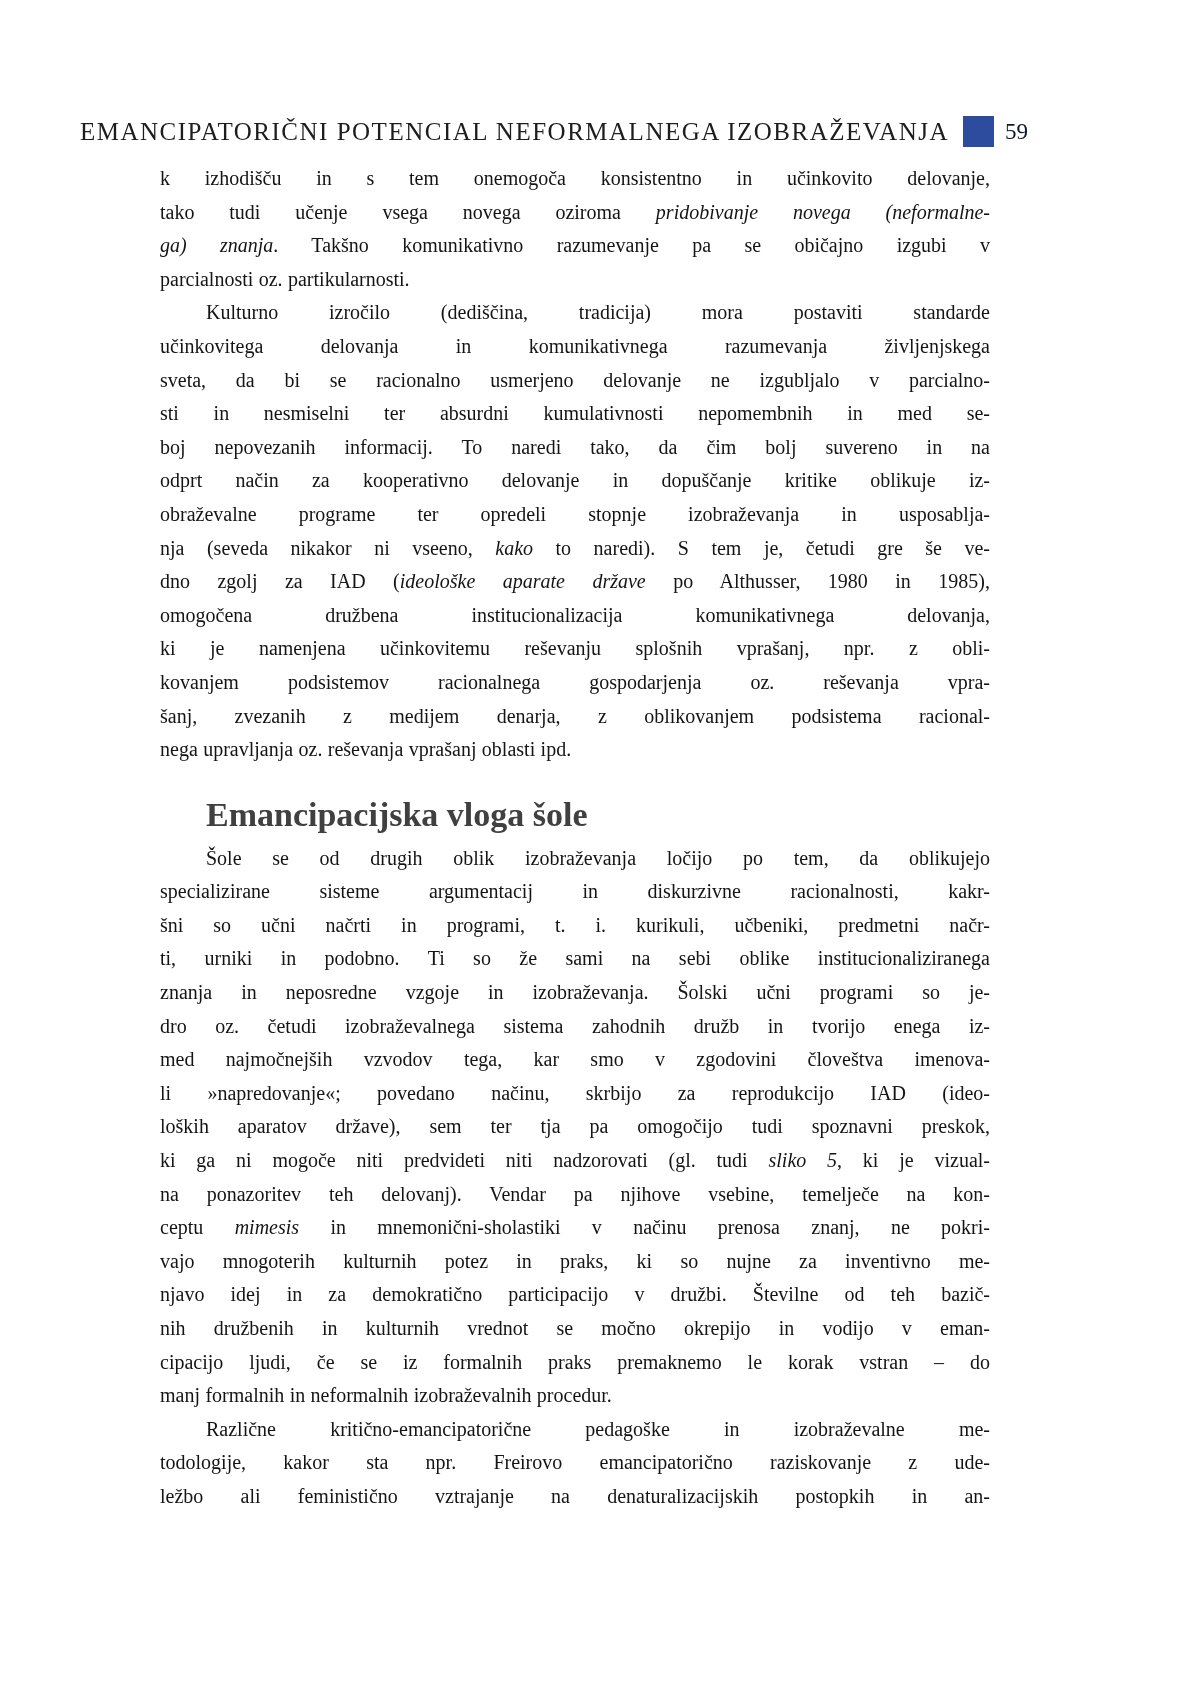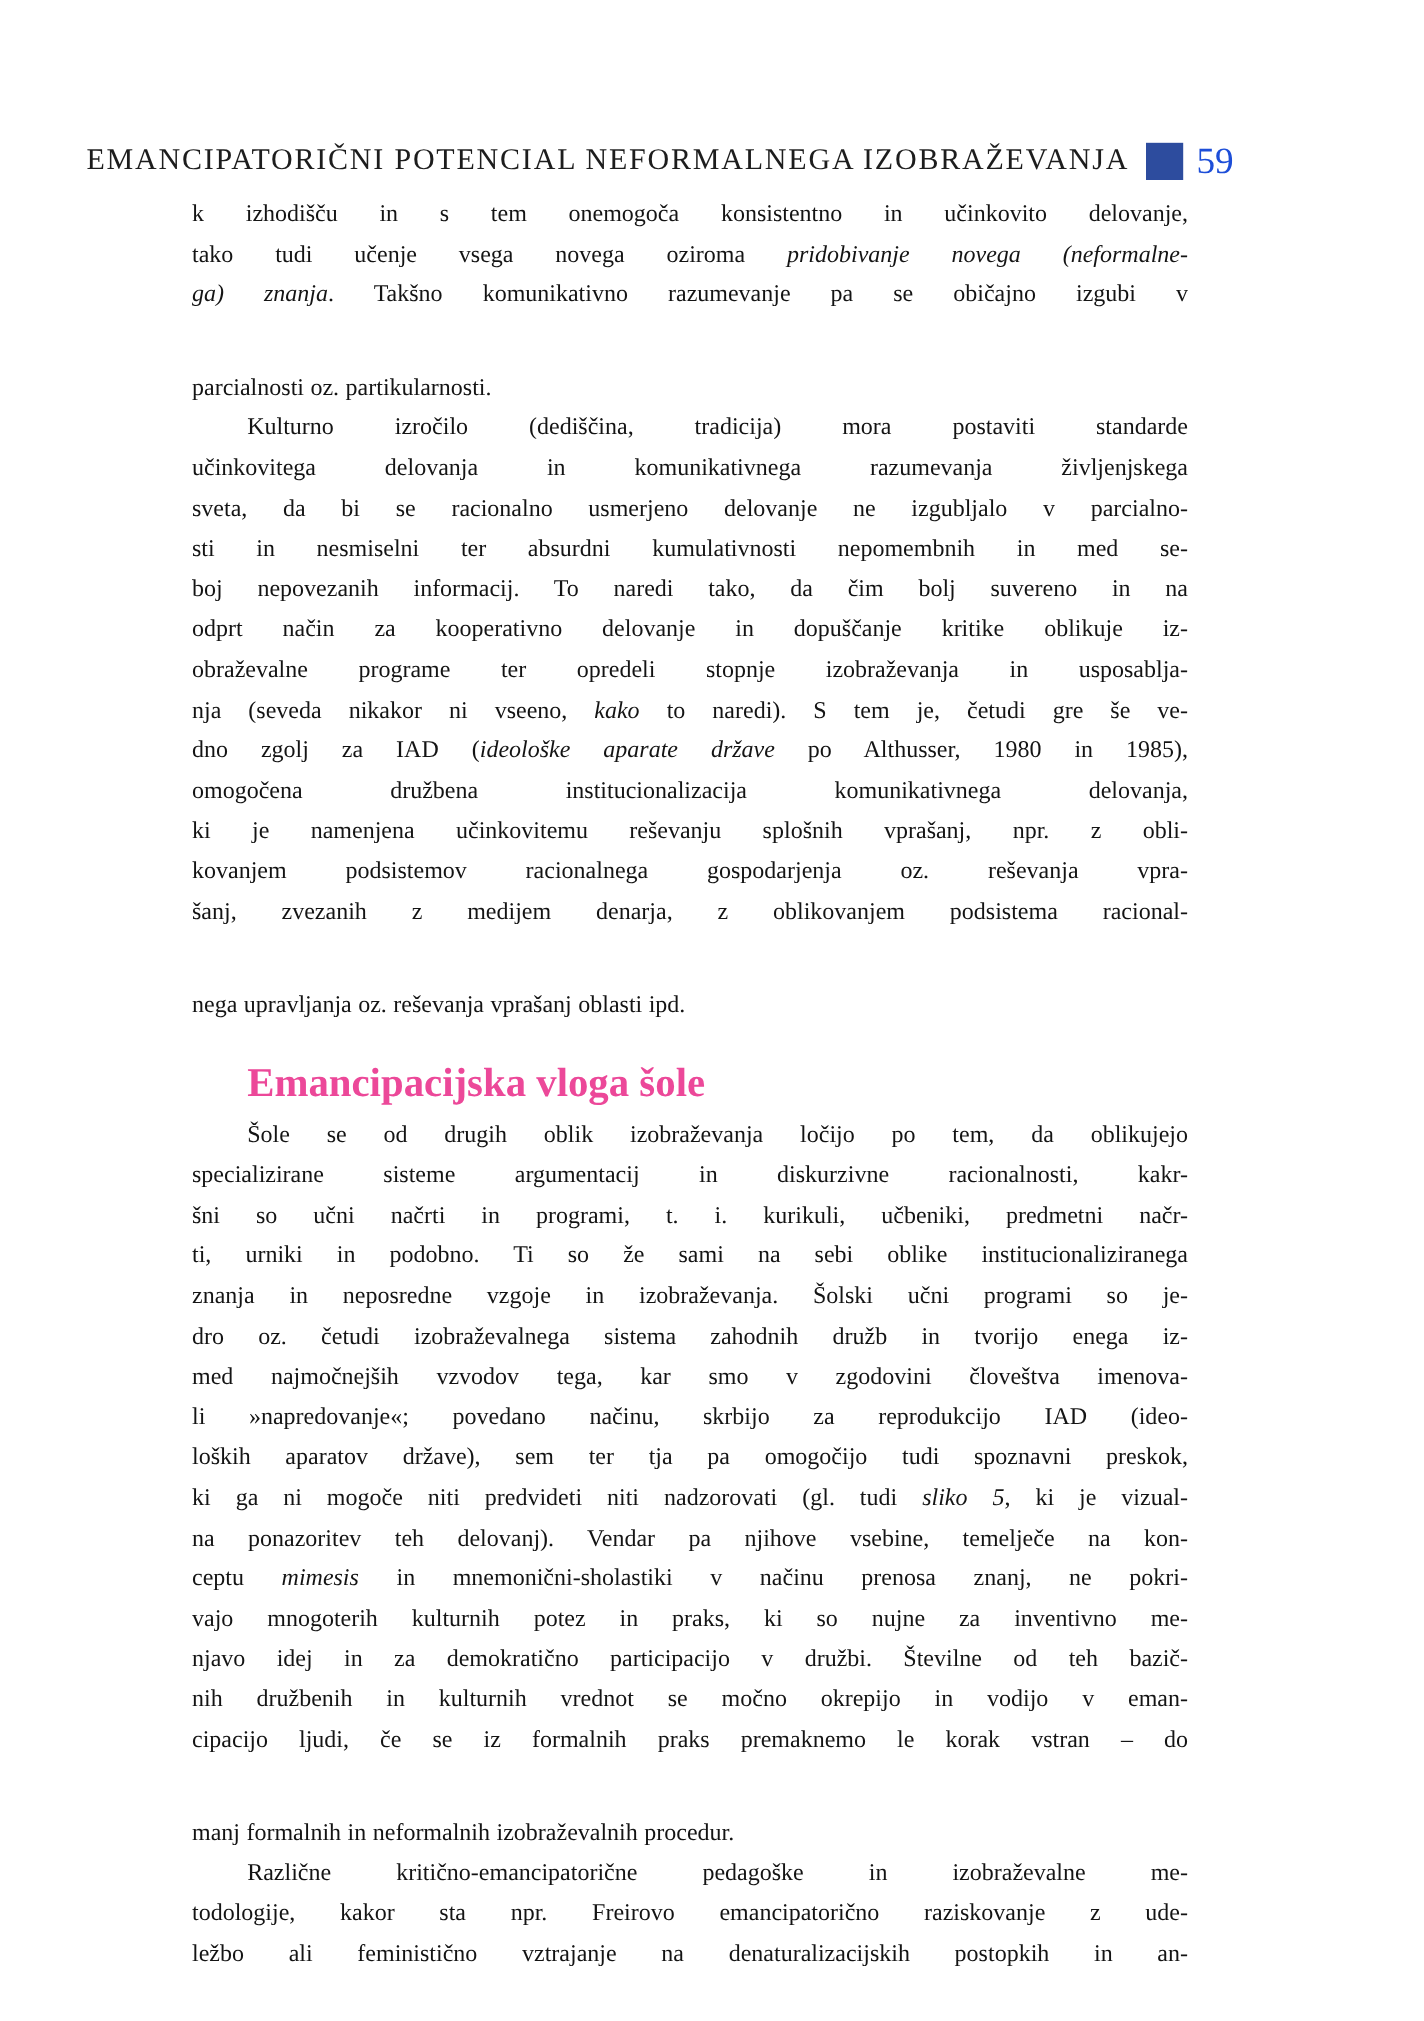--- a/index.html
+++ b/index.html
@@ -31,43 +31,42 @@
     color: #1d1d1d;
     white-space: nowrap;
   }
   .header-square {
     width: 31px;
     height: 31px;
     margin-left: 14px;
     flex: 0 0 auto;
   }
   .page-number {
-    font-size: 31px;
+    font-size: 23px;
     margin-left: 11px;
-    color: #1d4ed8;
+    color: #0f172a;
   }
   .text-block {
     position: absolute;
     top: 162px;
     left: 160px;
     width: 830px;
   }
   .paragraph {
     margin: 0;
   }
   .line {
     font-size: 20px;
     line-height: 33.6px;
     text-align: justify;
     text-align-last: justify;
     word-spacing: 0.02em;
   }
   .line.last {
     text-align-last: left;
-    margin-top: 44px;
   }
   .line.indent {
     text-indent: 46px;
   }
   .line em {
     font-style: italic;
     margin-top: 38px;
   }
   .section-heading {
     margin: 26px 0 5px 0;
@@ -104,21 +103,21 @@
         <div class="line"><span>odprt način za kooperativno delovanje in dopuščanje kritike oblikuje iz-</span></div>
         <div class="line"><span>obraževalne programe ter opredeli stopnje izobraževanja in usposablja-</span></div>
         <div class="line"><span>nja (seveda nikakor ni vseeno, </span><em>kako</em><span> to naredi). S tem je, četudi gre še ve-</span></div>
         <div class="line"><span>dno zgolj za IAD (</span><em>ideološke aparate države</em><span> po Althusser, 1980 in 1985),</span></div>
         <div class="line"><span>omogočena družbena institucionalizacija komunikativnega delovanja,</span></div>
         <div class="line"><span>ki je namenjena učinkovitemu reševanju splošnih vprašanj, npr. z obli-</span></div>
         <div class="line"><span>kovanjem podsistemov racionalnega gospodarjenja oz. reševanja vpra-</span></div>
         <div class="line"><span>šanj, zvezanih z medijem denarja, z oblikovanjem podsistema racional-</span></div>
         <div class="line last"><span>nega upravljanja oz. reševanja vprašanj oblasti ipd.</span></div>
       </div>
-      <h2 class="section-heading" style="color: #ec4899;">Emancipacijska vloga šole</h2>
+      <h2 class="section-heading" style="color: #404040;">Emancipacijska vloga šole</h2>
       <div class="paragraph">
         <div class="line indent"><span>Šole se od drugih oblik izobraževanja ločijo po tem, da oblikujejo</span></div>
         <div class="line"><span>specializirane sisteme argumentacij in diskurzivne racionalnosti, kakr-</span></div>
         <div class="line"><span>šni so učni načrti in programi, t. i. kurikuli, učbeniki, predmetni načr-</span></div>
         <div class="line"><span>ti, urniki in podobno. Ti so že sami na sebi oblike institucionaliziranega</span></div>
         <div class="line"><span>znanja in neposredne vzgoje in izobraževanja. Šolski učni programi so je-</span></div>
         <div class="line"><span>dro oz. četudi izobraževalnega sistema zahodnih družb in tvorijo enega iz-</span></div>
         <div class="line"><span>med najmočnejših vzvodov tega, kar smo v zgodovini človeštva imenova-</span></div>
         <div class="line"><span>li »napredovanje«; povedano načinu, skrbijo za reprodukcijo IAD (ideo-</span></div>
         <div class="line"><span>loških aparatov države), sem ter tja pa omogočijo tudi spoznavni preskok,</span></div>

